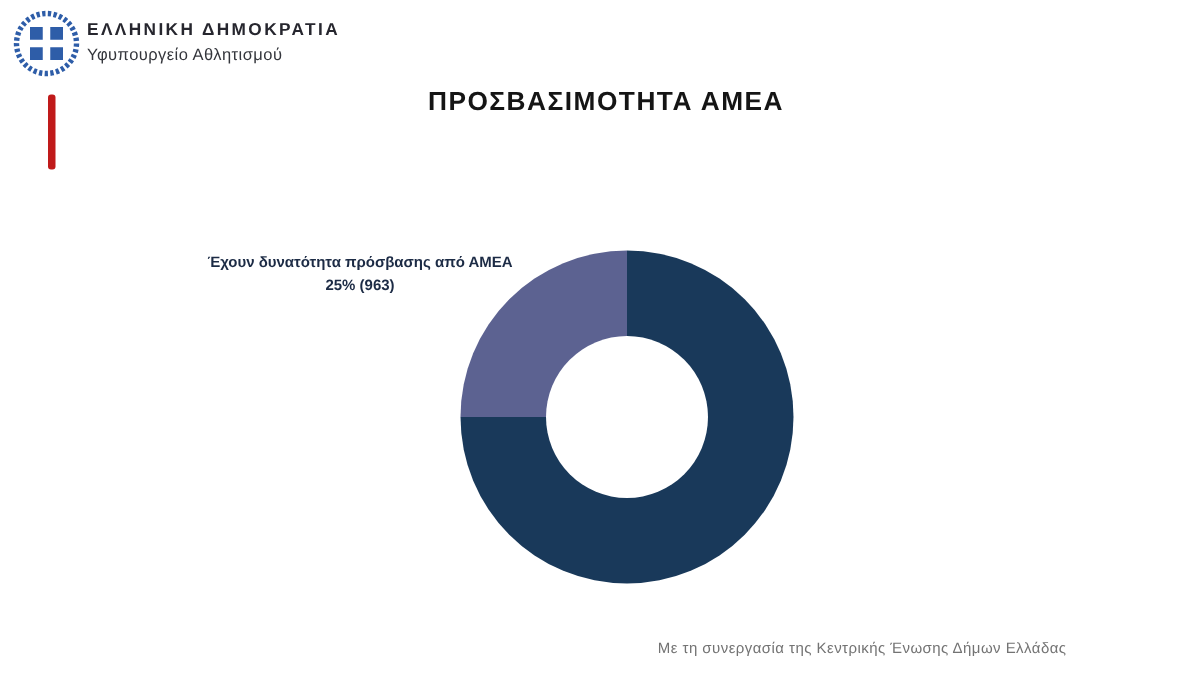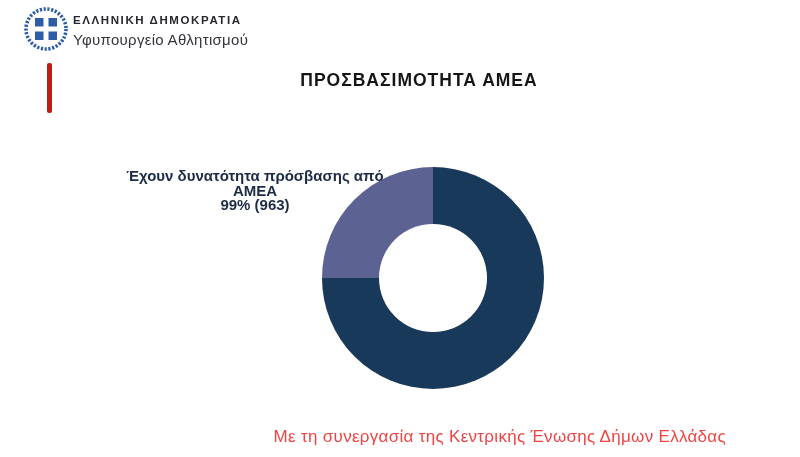--- a/index.html
+++ b/index.html
@@ -1,45 +1,45 @@
 <!DOCTYPE html>
 <html style="--logo-blue: #2e5da8; --accent-red: #c01a1a;"><head>
 <meta charset="utf-8">
 <style>
   :root { --logo-blue:#2e5da8; --accent-red:#c01a1a; }
   * { margin:0; padding:0; box-sizing:border-box; }
   html,body { background:#fff; }
   .slide {
     position:relative; width:716px; height:457px; background:#ffffff;
-    font-family:"Liberation Sans", sans-serif; overflow:hidden;margin-left:15px;
+    font-family:"Liberation Sans", sans-serif; overflow:hidden;
   }
   .logo { position:absolute; left:8px; top:6px; width:46px; height:46px; }
   .header-text { position:absolute; left:58px; top:14px; }
   .org-line1 { font-size:11.5px; font-weight:bold; letter-spacing:1.6px; color:#26262e; }
-  .org-line2 { font-size:15px; margin-top:5px; letter-spacing:0.3px; color:#34363c; }
+  .org-line2 { font-size:11px; margin-top:5px; letter-spacing:0.3px; color:#34363c; }
   .accent-bar { position:absolute; left:32px; top:63px; width:5px; height:50px; border-radius:2px; background:var(--accent-red); }
   .title {
-    position:absolute; left:8px; top:70px; width:792px; text-align:center;
+    position:absolute; left:8px; top:57px; width:792px; text-align:center;
     font-size:17.5px; font-weight:bold; letter-spacing:1px; color:#151515;
   }
   .donut-wrap { position:absolute; left:307px; top:167px; width:222px; height:222px; }
   .donut-ring { position:absolute; inset:0; border-radius:50%; }
   .donut-hole {
     position:absolute; left:50%; top:50%; width:108px; height:108px; margin:-54px 0 0 -54px;
     border-radius:50%; background:#ffffff;
   }
   .slice-label {
     position:absolute; width:280px; text-align:center;
-    font-size:15px; font-weight:bold; line-height:14.5px; color:#1c2b45;
+    font-size:10px; font-weight:bold; line-height:14.5px; color:#1c2b45;
   }
   .slice-label.have { left:100px; top:169px; }
   .slice-label.nothave { left:466px; top:354px; }
   .footer {
     position:absolute; right:5px; top:427px; width:600px; text-align:right;
-    font-size:17px; letter-spacing:0.3px; color:#ef4444;
+    font-size:10px; letter-spacing:0.3px; color:#737373;
   }
 </style>
 </head>
 <body>
 
 <div class="slide">
 
   <div class="logo">
     <svg width="46" height="46" viewBox="0 0 46 46" aria-hidden="true">
       <circle cx="23" cy="23" r="20" fill="none" stroke="var(--logo-blue)" stroke-width="3.6" stroke-dasharray="2.2 1.6"></circle>
@@ -58,21 +58,21 @@
 
   <div class="title">ΠΡΟΣΒΑΣΙΜΟΤΗΤΑ ΑΜΕΑ</div>
 
   <div class="donut-wrap">
     <div class="donut-ring" style="background: conic-gradient(rgb(25, 57, 90) 0%, rgb(25, 57, 90) 75%, rgb(92, 98, 145) 75%, rgb(92, 98, 145) 100%);"></div>
     <div class="donut-hole"></div>
   </div>
 
   <div class="slice-label have">
     <div>Έχουν δυνατότητα πρόσβασης από ΑΜΕΑ</div>
-    <div>99% (963)</div>
+    <div>25% (963)</div>
   </div>
 
   <div class="slice-label nothave">
   </div>
 
   <div class="footer">Με τη συνεργασία της Κεντρικής Ένωσης Δήμων Ελλάδας</div>
 
 </div>
 
 </body></html>

